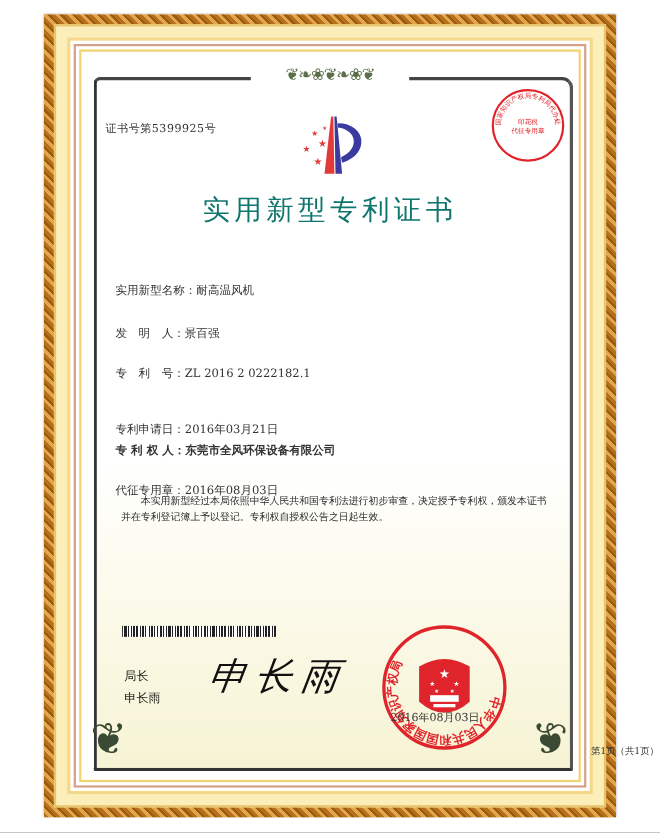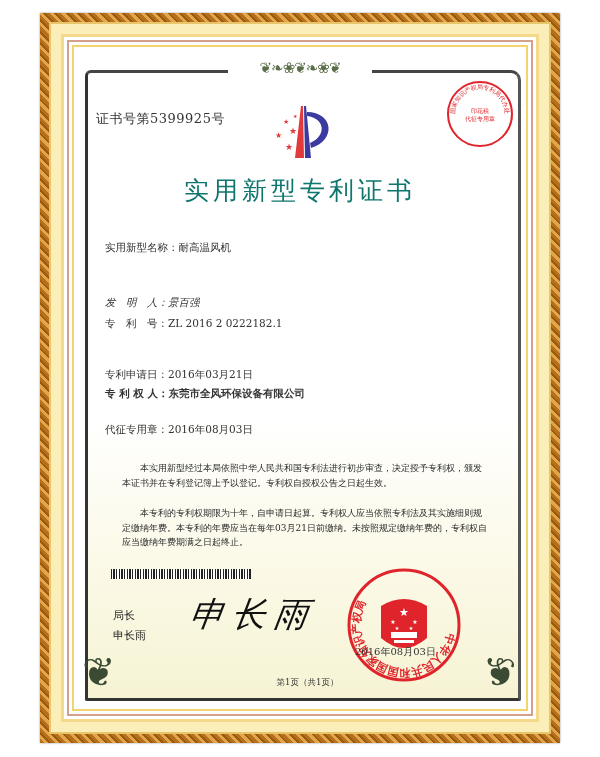--- a/index.html
+++ b/index.html
@@ -40,59 +40,59 @@
     }
     .ornament-top {
       position: absolute; left: 228px; top: 58px; width: 144px; height: 20px;
       display: flex; align-items: center; justify-content: center;
       font-size: 15px; color: #5a6e4a; letter-spacing: -1px; background: #fff;
     }
     .corner-orn {
       position: absolute; font-size: 40px; color: #3b4a33; line-height: 1;
     }
     .cert-no {
-      position: absolute; left: 96px; top: 110px; font-size: 13px; color: #333;
+      position: absolute; left: 96px; top: 110px; font-size: 10px; color: #333;
       letter-spacing: 0.5px;
     }
     .logo { position: absolute; left: 265px; top: 98px; width: 80px; height: 70px; }
     .seal-small {
       position: absolute; left: 445px; top: 79px; width: 70px; height: 70px;
     }
     .title {
       position: absolute; left: 0; right: 0; top: 174px; text-align: center;
       font-family: "DejaVu Sans", "Liberation Sans", sans-serif;
       font-size: 25px; letter-spacing: 4px; color: #0f766e;
     }
     .field {
-      position: absolute; left: 105px; font-size: 10.5px; color: #333; white-space: nowrap;
+      position: absolute; left: 105px; font-size: 10.5px; color: #333; white-space: nowrap; margin-top: 16px;
     }
     .body-text {
       position: absolute; left: 106px; top: 445px; width: 400px;
       font-size: 9px; line-height: 14.6px; color: #2a2a2a;
     }
-    .body-text p { margin: 16px; text-indent: 2em; }
+    .body-text p { margin: 4px; text-indent: 2em; }
     .barcode {
       position: absolute; left: 111px; top: 569px; width: 140px; height: 10px;
       background: repeating-linear-gradient(90deg, #222 0 1px, #fff 1px 2px, #222 2px 4px, #fff 4px 5px, #222 5px 6px, #fff 6px 8px);
     }
     .director {
       position: absolute; left: 113px; top: 605px; font-family: Liberation Serif, serif;
       font-size: 11px; color: #222; line-height: 20px;
     }
     .signature {
       position: absolute; left: 190px; top: 592px; font-size: 34px; color: #111;
       font-family: "DejaVu Serif", serif; font-style: italic; letter-spacing: 8px;
       transform: skewX(-8deg);
     }
     .seal-big { position: absolute; left: 345px; top: 566px; width: 118px; height: 118px; }
     .seal-date {
       position: absolute; left: 355px; top: 645px; font-size: 10px; color: #333;
     }
     .page-info {
-      position: absolute; left: 0; right: 1px; top: 677px; text-align: center;
+      position: absolute; left: 0; right: 1px; top: 677px; text-align: right;
       font-size: 8.5px; color: #333; padding-left: 16px;
     }
   </style>
 </head>
 <body>
 
 <div class="frame-outer">
   <div class="frame-band1">
     <div class="frame-band2">
       <div class="frame-band3">
@@ -129,39 +129,38 @@
   <text font-size="6" fill="#e0242b"><textPath href="#ringS">国家知识产权局专利局代办处</textPath></text>
   <text x="35" y="34" font-size="6" fill="#e0242b" text-anchor="middle">印花税</text>
   <text x="35" y="42" font-size="6" fill="#e0242b" text-anchor="middle">代征专用章</text>
 </svg>
 
 <div class="title">实用新型专利证书</div>
 
 <div class="field" style="top:241px;">
   <span>实用新型名称：</span><span>耐高温风机</span>
 </div>
-<div class="field" style="top:296px;font-style:italic;">
+<div class="field" style="top:280px;">
   <span>发　明　人：</span><span>景百强</span>
 </div>
 <div class="field" style="top:317px;">
   <span>专　利　号：</span><span>ZL 2016 2 0222182.1</span>
 </div>
 <div class="field" style="top:368px;">
   <span>专利申请日：</span><span>2016年03月21日</span>
 </div>
 <div class="field" style="top:387px;font-weight:bold;">
   <span>专 利 权 人：</span><span>东莞市全风环保设备有限公司</span>
 </div>
 <div class="field" style="top:423px;">
   <span>代征专用章：</span><span>2016年08月03日</span>
 </div>
 
 <div class="body-text">
   <p>本实用新型经过本局依照中华人民共和国专利法进行初步审查，决定授予专利权，颁发本证书并在专利登记簿上予以登记。专利权自授权公告之日起生效。</p>
-  <p>本专利的专利权期限为十年，自申请日起算。专利权人应当依照专利法及其实施细则规定缴纳年费。本专利的年费应当在每年03月21日前缴纳。未按照规定缴纳年费的，专利权自应当缴纳年费期满之日起终止。</p>
 </div>
 
 <div class="barcode"></div>
 
 <div class="director">
   <div>局长</div>
   <div>申长雨</div>
 </div>
 
 <div class="signature">申长雨</div>

